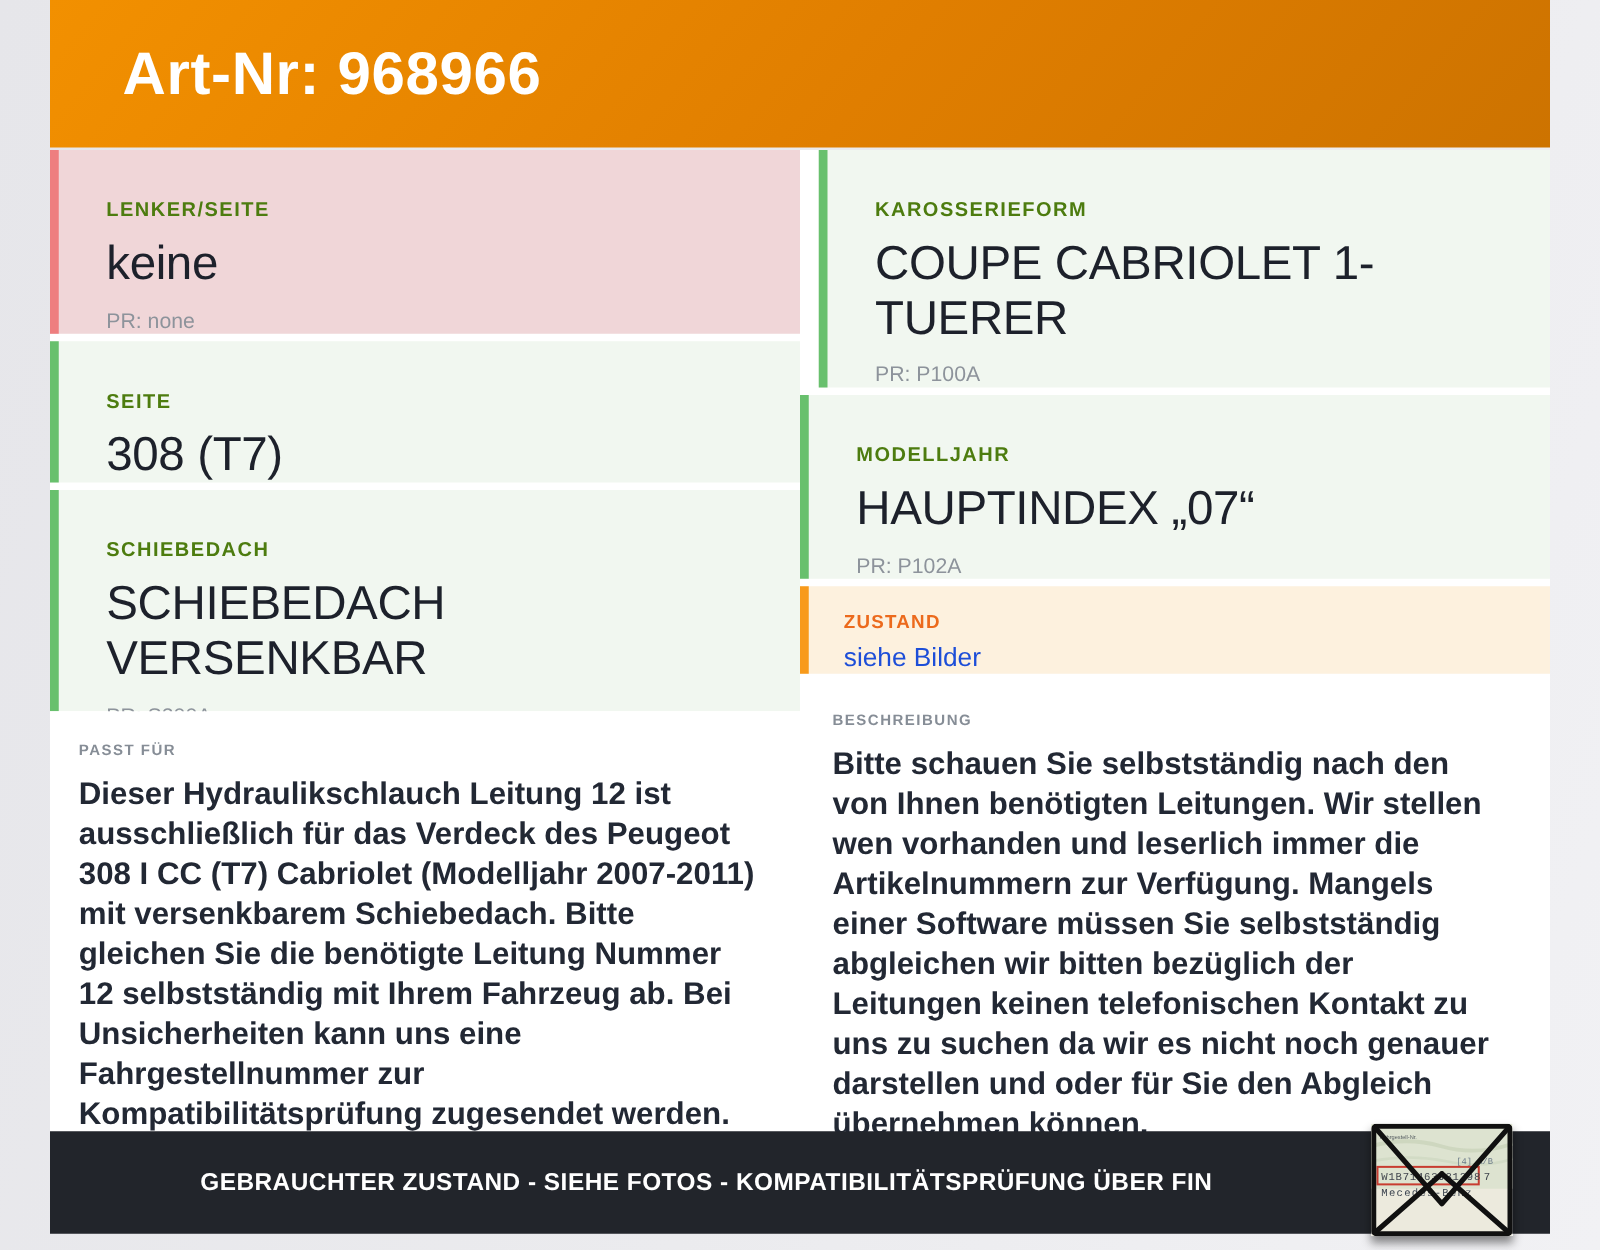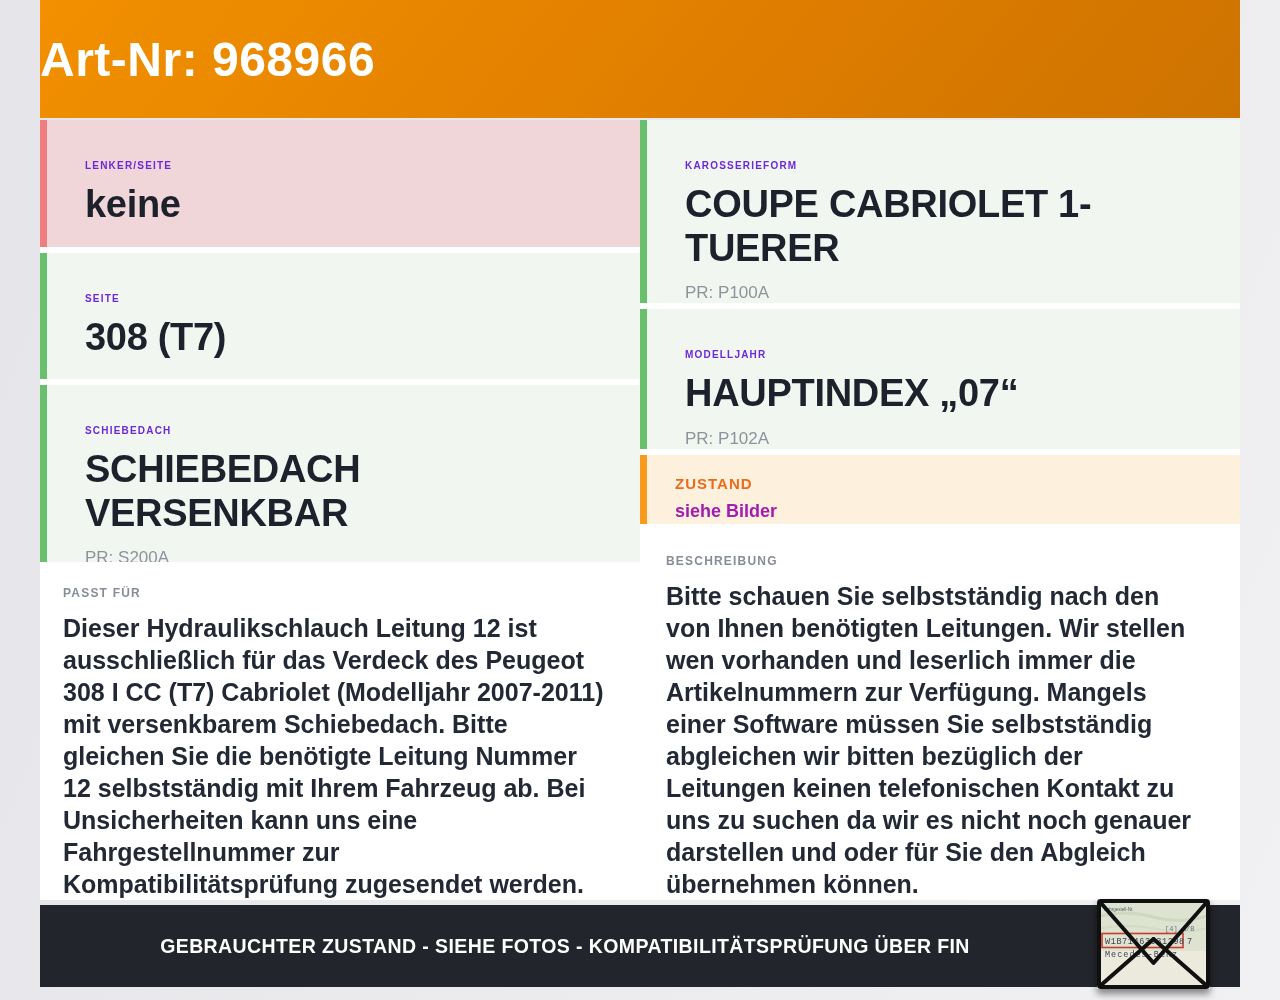--- a/index.html
+++ b/index.html
@@ -7,45 +7,45 @@
   body {
     font-family:"Liberation Sans","DejaVu Sans",sans-serif;
     background:linear-gradient(110deg,#e6e6ea 0%,#ebebee 55%,#f1f1f4 100%);
   }
   .page { width:1200px; margin-left:40px; }
 
   
   .header {
     height:118px;
     background:linear-gradient(130deg,#f29000 0%,#e07e00 55%,#cd7300 100%);
-    display:flex; align-items:center; 
+    display:flex; align-items:center; padding-left:58px;
   }
   .header h1 {
     color:#ffffff; font-size:48px; font-weight:bold; letter-spacing:0.5px;
   }
 
   
   .columns { display:flex; margin-top:2px; height:780px; }
   .col { width:600px; display:flex; flex-direction:column; background:#ffffff; }
 
   .card { border-left:7px solid; padding:40px 34px 0 38px; margin-bottom:6px; }
   .card.red    { background:#f0d6d8; border-color:#ee7e7f; }
   .card.green  { background:#f1f7f0; border-color:#68c06d; }
   .card.orange { background:#fdf1de; border-color:#f89a1b; padding:20px 26px 0 28px; }
-  .h177 { height:177px; } .h220 { height:220px; } .h94 { height:94px; }
+  .h177 { height:177px; } .h220 { height:220px;margin-left:15px; } .h94 { height:94px; }
 
   .card-label {
-    font-size:10px; font-weight:bold; color:#6d28d9; letter-spacing:1.2px;
+    font-size:16px; font-weight:bold; color:#4d7c0f; letter-spacing:1.2px;
   }
   .card.orange .card-label { color:#ec6a1c; letter-spacing:1px; font-size:15px; }
   .card-value {
-    font-size:38px; font-weight:bold; color:#1d212b;
+    font-size:38px; font-weight:normal; color:#1d212b;
     margin-top:12px; line-height:1.15; letter-spacing:-0.3px;
   }
-  .card-value.small { font-size:18px; color:#a21caf; margin-top:9px; letter-spacing:0; }
+  .card-value.small { font-size:21px; color:#1d4ed8; margin-top:9px; letter-spacing:0; }
   .card-pr { font-size:17px; color:#8d939b; margin-top:13px; }
 
   .text-section { background:#ffffff; flex:1; padding:24px 32px 0 23px; }
   .text-label { font-size:12px; font-weight:bold; color:#868d96; letter-spacing:1.2px; }
   .text-body {
     font-size:25px; font-weight:bold; color:#222834;
     line-height:32px; margin-top:12px; max-width:552px;
   }
 
   
@@ -71,20 +71,21 @@
     <h1>Art-Nr: 968966</h1>
   </header>
 
   <div class="columns">
 
     <div class="col">
 
       <section class="card red h177">
         <div class="card-label">LENKER/SEITE</div>
         <div class="card-value">keine</div>
+        <div class="card-pr">PR: none</div>
       </section>
 
       <section class="card green h177">
         <div class="card-label">SEITE</div>
         <div class="card-value">308 (T7)</div>
       </section>
 
       <section class="card green h177" style="margin-bottom:0;">
         <div class="card-label">SCHIEBEDACH</div>
         <div class="card-value">SCHIEBEDACH VERSENKBAR</div>

